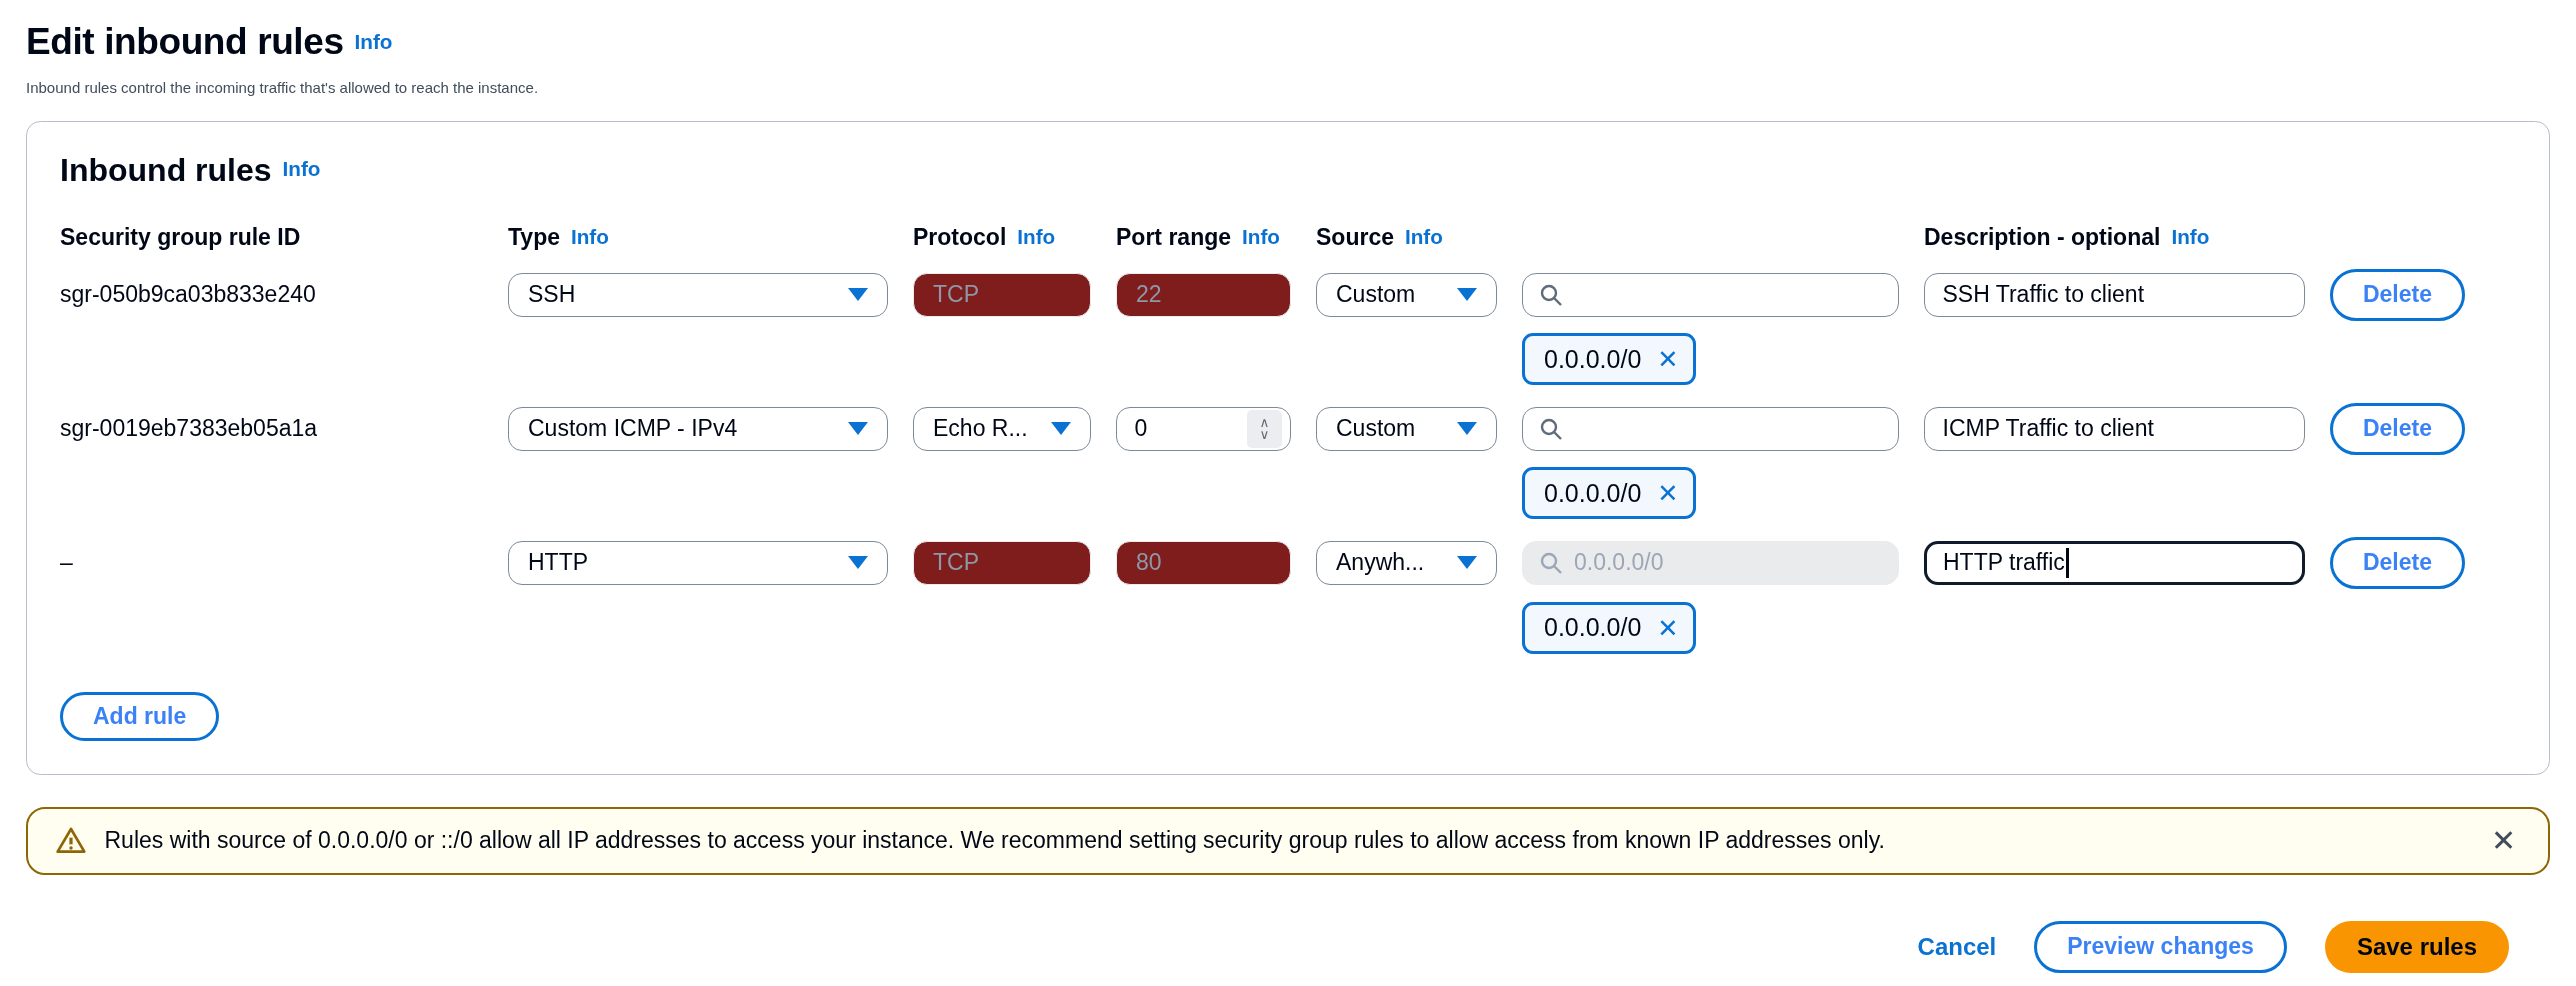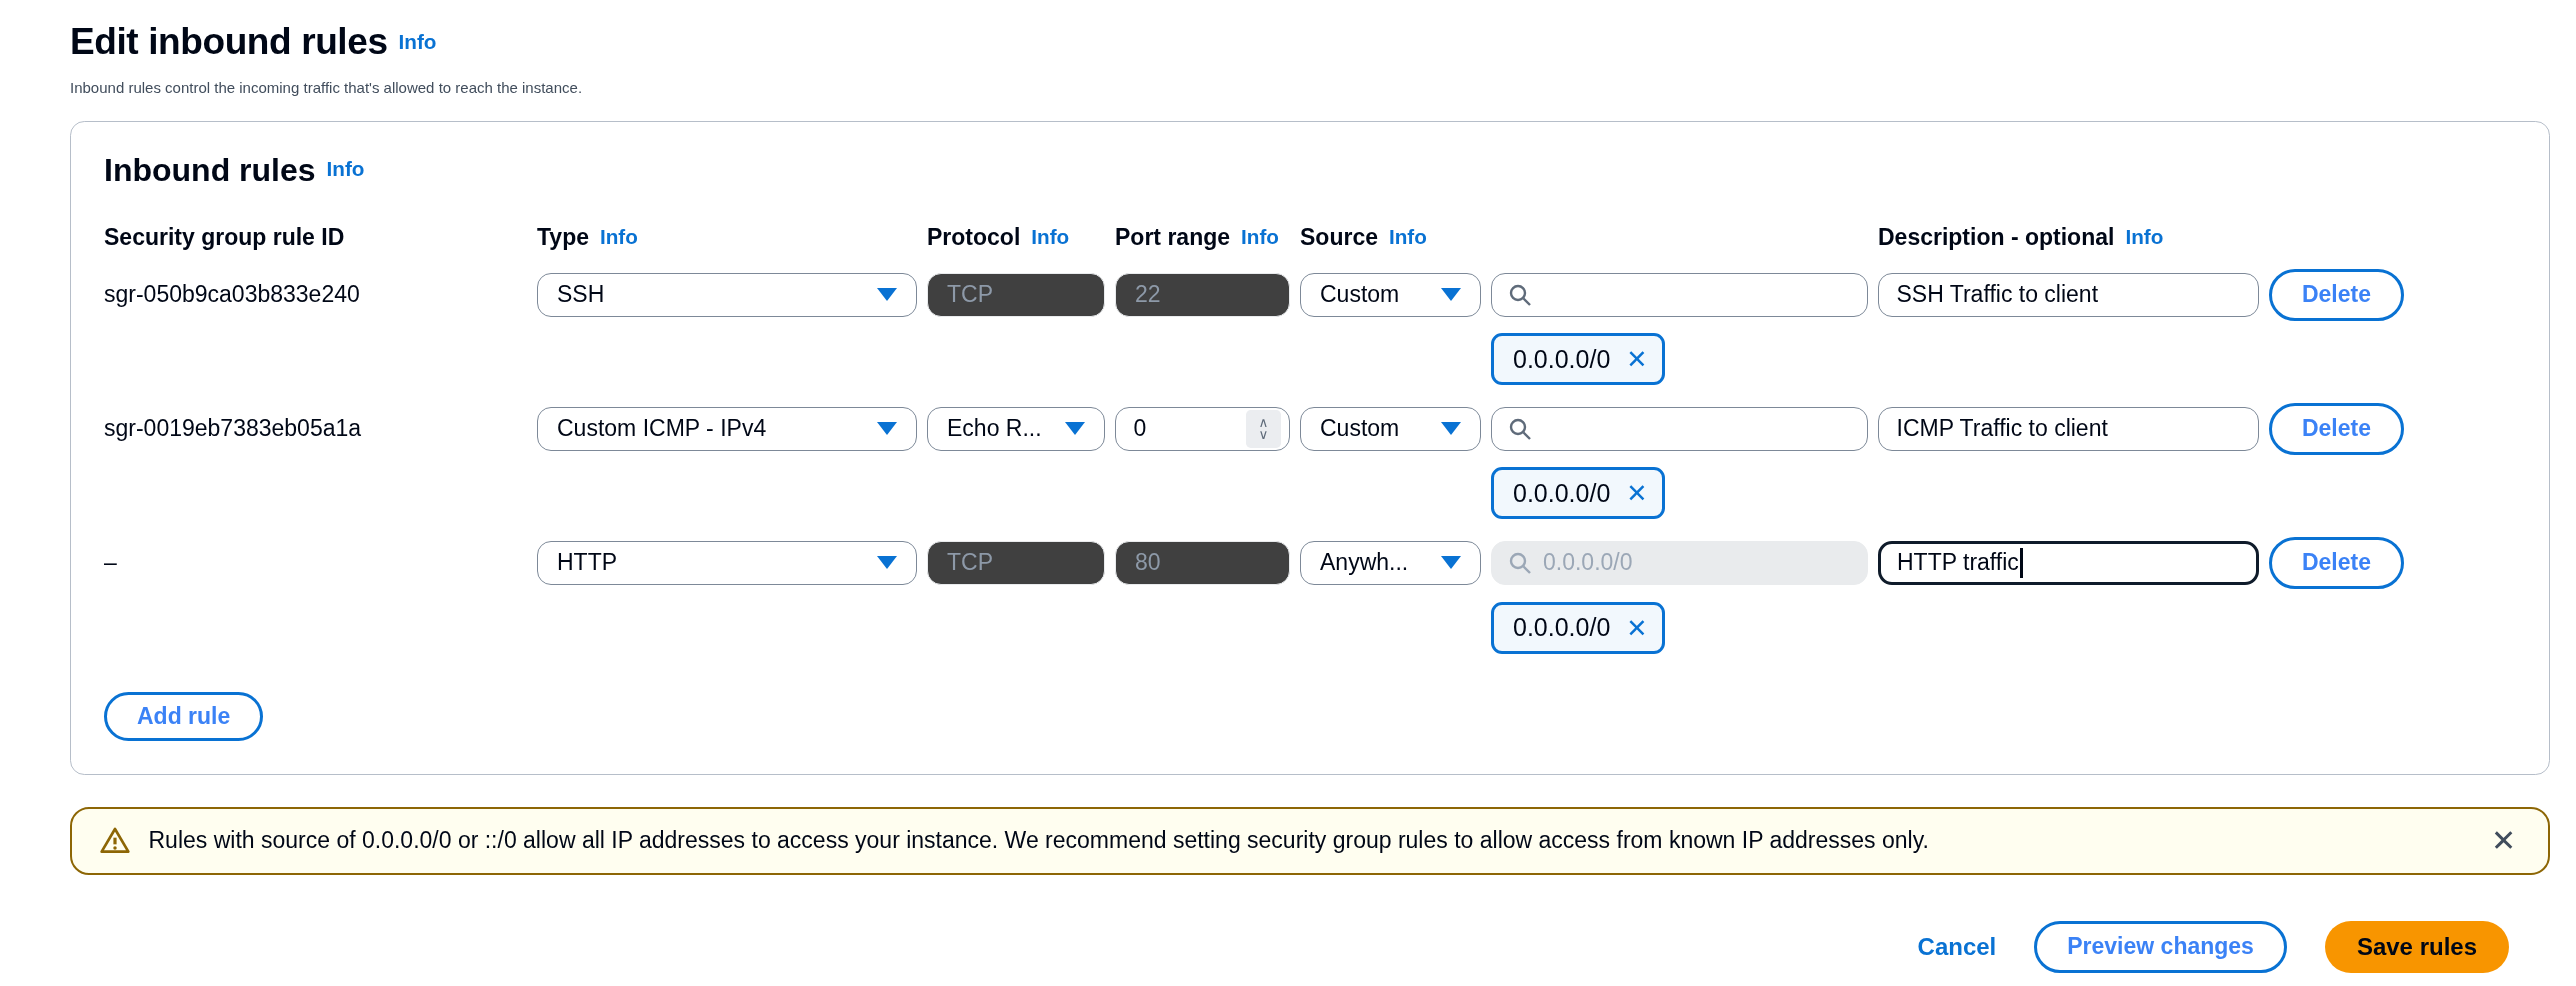--- a/index.html
+++ b/index.html
@@ -1,44 +1,44 @@
 <!DOCTYPE html>
 <html style="font-size:12.7px"><head>
 <meta charset="utf-8">
 <style>
   * { box-sizing: border-box; margin: 0; padding: 0; }
   html,body { width: 2576px; height: 987px; background: #ffffff;
     font-family: "Liberation Sans", "DejaVu Sans", sans-serif; color: #000716; }
-  .page { padding: 20.7px 26px 0 26px; margin-left: 44px; }
+  .page { padding: 20.7px 26px 0 26px; }
 
   
   .page-title { font-size: 37px; font-weight: 700; letter-spacing: -0.4px; display: inline; }
   .info-link { color: #0972d3; font-weight: 700; font-size: 20.7px; margin-left: 11px; cursor: pointer; vertical-align: 4.8px; }
   .page-sub { font-size: 15px; color: #414d5c; margin-top: 16px; }
 
   
   .panel { margin-top: 25.4px; background: #fff; border: 1.6px solid #b6bec9; border-radius: 14.3px;
     padding: 30px 33px 33px 33px; }
   .panel-heading { font-size: 32px; font-weight: 700; display: inline; }
 
   .grid { display: grid; grid-template-columns: 423px 380px 178px 175px 181px 377px 381px 135px;
-    column-gap: 10px; align-items: center; }
+    column-gap: 25px; align-items: center; }
   .hdr { margin-top: 35px; font-size: 23px; font-weight: 700; align-items: baseline; }
   .hdr .info-link { font-size: 20.7px; vertical-align: 0.8px; }
 
   .rule-row { margin-top: 17.5px; }
   .chip-row { margin-top: 12.7px; }
   .rule-id { font-size: 23px; color: #000716; }
 
   
   .ctl { height: 44px; border-radius: 14px; font-size: 23px; display: flex; align-items: center; }
   .select { border: 1.6px solid #7d8998; background: #fff; padding: 0 19px; justify-content: space-between; cursor: pointer; }
   .select .caret { width: 0; height: 0; border-left: 10.3px solid transparent; border-right: 10.3px solid transparent;
     border-top: 13.5px solid #0972d3; margin-left: 12.7px; flex: none; }
-  .disabled-field { background: #404040; color: #8d99a8; padding: 4px 19px; border: 1.6px solid #e9ebed; }
+  .disabled-field { background: #7f1d1d; color: #8d99a8; padding: 4px 19px; border: 1.6px solid #e9ebed; }
   .text-input { border: 1.6px solid #7d8998; background: #fff; padding: 0 17.5px; }
   .text-input input { border: none; outline: none; font-size: 23px; width: 100%; background: transparent;
     font-family: inherit; color: #000716; }
   .focused { border: 3.2px solid #0f1b2a; padding: 0 16px; text-align: center; }
   .caret-bar { display: inline-block; width: 2.4px; height: 30px; background: #000716; margin-left: 1.6px;
     animation: blink 1.2s step-end infinite; }
   @keyframes blink { 50% { opacity: 0; } }
 
   .search { border: 1.6px solid #7d8998; background: #fff; padding: 0 16px; }
   .search svg { flex: none; margin-right: 11px; }

